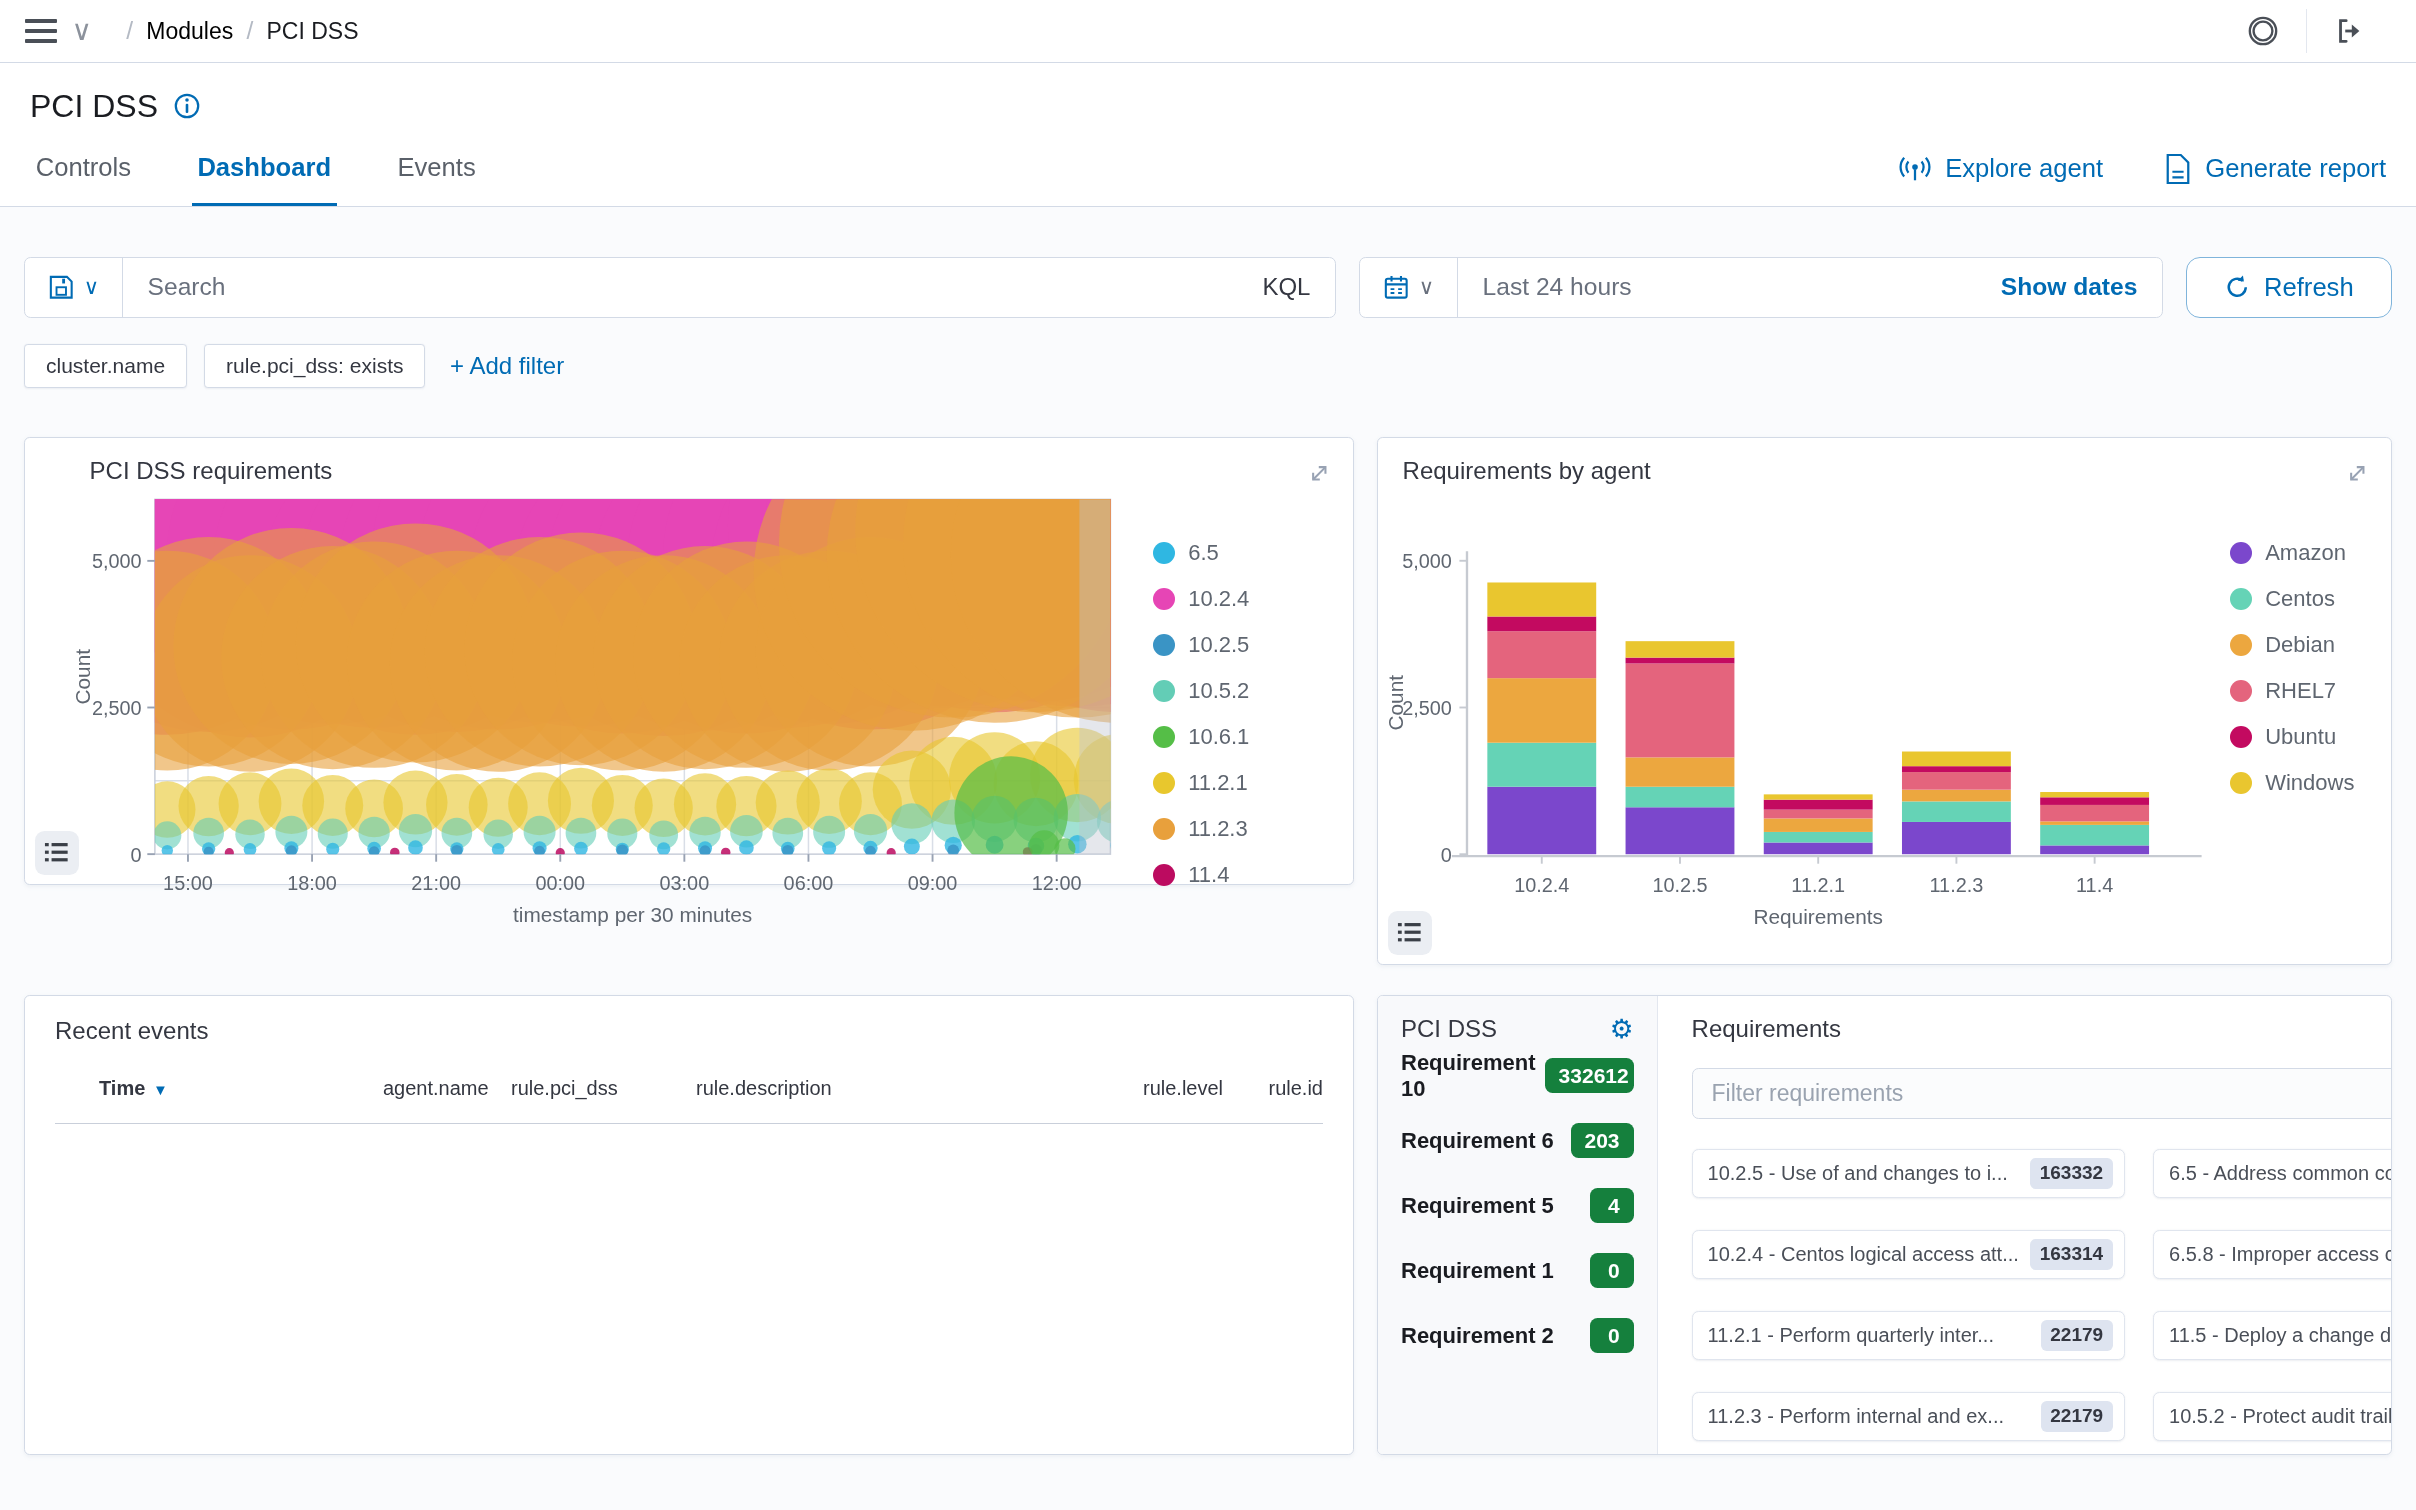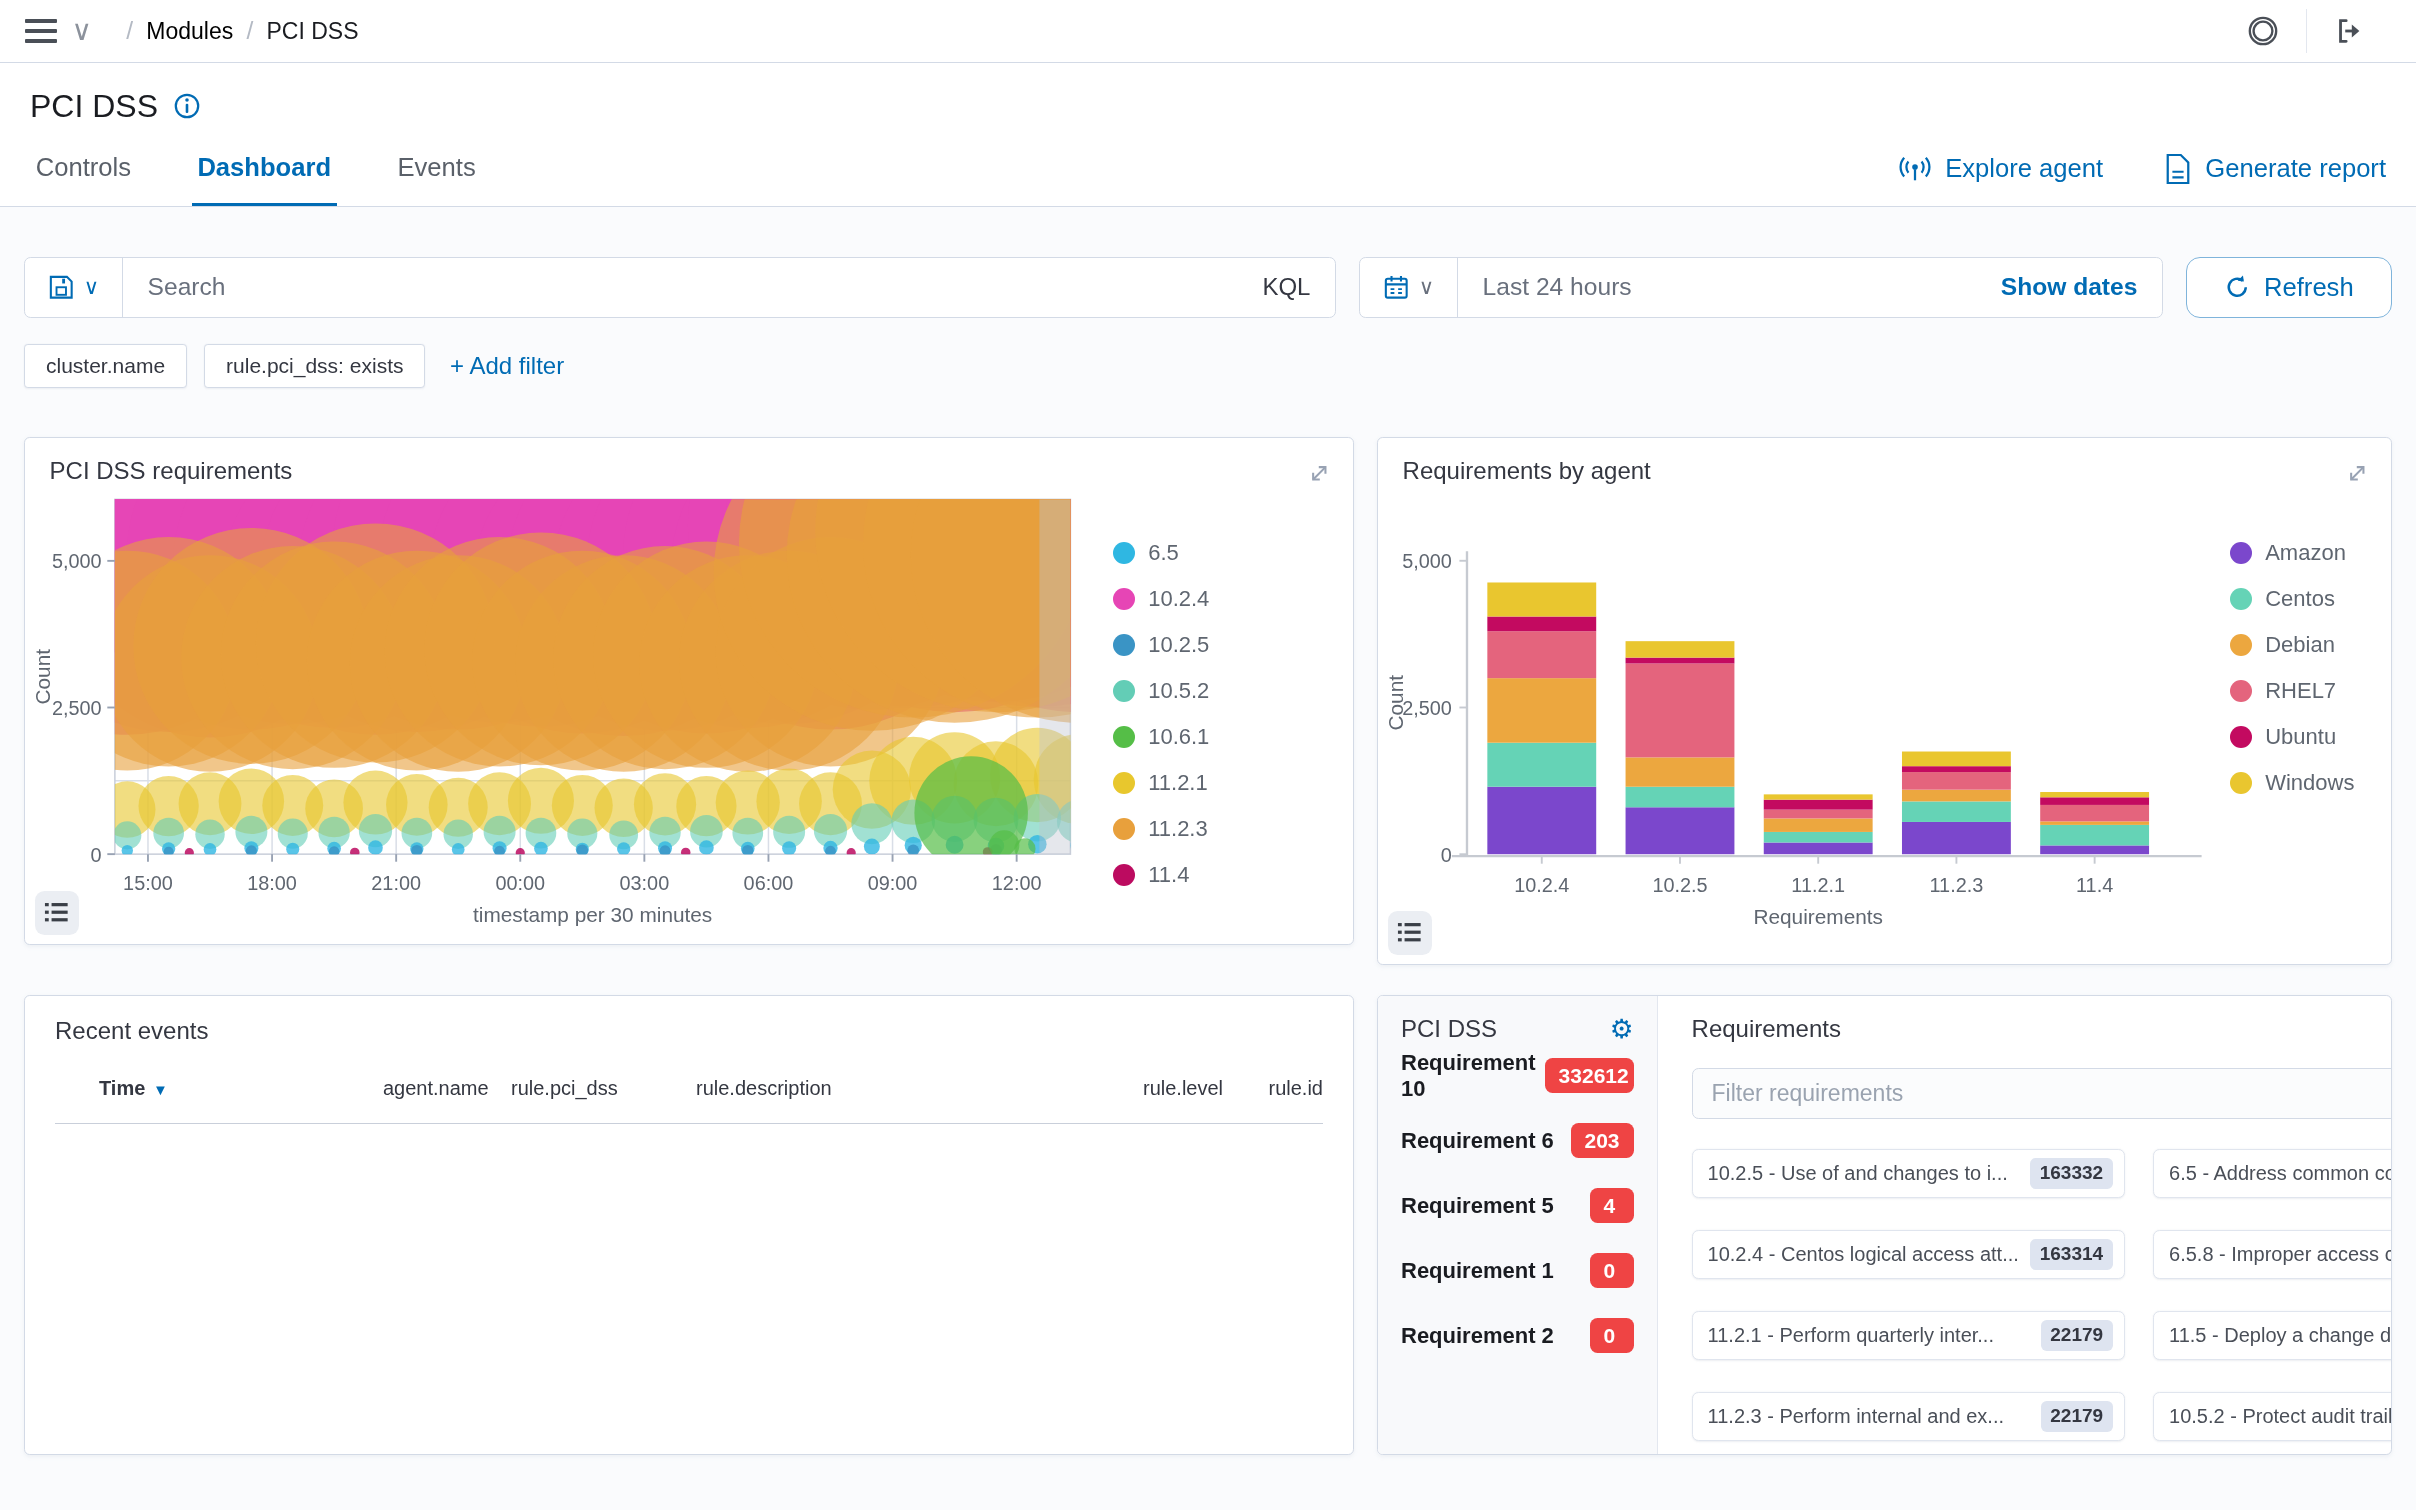--- a/index.html
+++ b/index.html
@@ -50,21 +50,21 @@
   .filter-row { margin-top:26.5px; display:flex; align-items:center; gap:17px; }
   .filter-pill { background:#fff; border:0.9px solid #D3DAE6; border-radius:3.8px; height:44px; display:flex; align-items:center; padding:0 21px; font-size:21px; color:#343741; cursor:pointer; box-shadow:0 0.9px 1.9px rgba(152,162,179,0.15); }
   .add-filter { color:#006BB4; font-size:24px; margin-left:7.6px; cursor:pointer; }
 
   
   .charts-row { margin-top:49px; display:flex; gap:23px; }
   .panel { background:#fff; border:0.9px solid #D3DAE6; border-radius:5.7px; box-shadow:0 1.9px 4.7px rgba(152,162,179,0.12); position:relative; }
   .panel-header { display:flex; align-items:flex-start; justify-content:space-between; padding:19px 21px 0 24.6px; }
   .panel-title { font-size:24px; color:#343741; }
   .expand-icon { cursor:pointer; margin-top:3.8px; }
-  .chart-panel-left { width:1330px; height:508px; }
+  .chart-panel-left { width:1330px; height:448px;padding-left:40px; }
   .chart-panel-right { flex:1; height:528px; }
   .chart-flex { display:flex; align-items:flex-start; }
   .legend { list-style:none; margin-top:55px; }
   .legend li { display:flex; align-items:center; gap:13.2px; margin-bottom:20px; cursor:pointer; }
   .legend .dot { width:22px; height:22px; border-radius:50%; flex:0 0 auto; }
   .legend .lbl { font-size:22px; color:#5f6670; }
   .list-btn { position:absolute; left:9.5px; bottom:9.5px; width:44px; height:44px; background:#EBEEF3; border-radius:9.5px; display:flex; align-items:center; justify-content:center; cursor:pointer; }
 
   
   .bottom-row { margin-top:30px; display:flex; gap:23px; }
@@ -75,21 +75,21 @@
   .ev-th { font-size:20px; color:#343741; font-weight:500; cursor:pointer; }
   .sort-arrow { color:#006BB4; font-size:15px; margin-left:7.6px; }
 
   .req-panel { flex:1; height:460px; display:flex; overflow:hidden; }
   .req-left { width:286px; background:#F8F9FB; border-right:0.9px solid #E3E7EF; padding:19px 23px; }
   .req-left-head { display:flex; align-items:center; justify-content:space-between; }
   .req-left-title { font-size:24px; color:#343741; }
   .gear { color:#006BB4; font-size:26.5px; cursor:pointer; line-height:1; }
   .req-item { display:flex; align-items:center; justify-content:space-between; height:65px; cursor:pointer; }
   .req-item .lbl { font-size:22px; font-weight:700; color:#1a1c21; }
-  .req-badge { background:#ef4444; color:#fff; font-size:21px; font-weight:600; border-radius:7.6px; padding:5.7px 14px; min-width:44px; text-align:left; }
+  .req-badge { background:#15803d; color:#fff; font-size:21px; font-weight:600; border-radius:7.6px; padding:5.7px 14px; min-width:44px; text-align:right; }
   .req-right { flex:1; padding:19px 32px 0 34px; position:relative; }
   .req-right-title { font-size:24px; color:#343741; }
   .req-filter { margin-top:24.6px; width:100%; height:51px; background:#FBFCFD; border:0.9px solid #D3DAE6; border-radius:6.6px; font-size:23px; padding:0 19px; color:#343741; outline:none; font-family:"Liberation Sans", sans-serif; }
   .req-filter::placeholder { color:#9AA3B0; }
   .chips { margin-top:30px; display:grid; grid-template-columns:1fr 1fr; column-gap:28px; row-gap:32px; padding-right:13.2px; }
   .chip { background:#fff; border:0.9px solid #E0E5EE; border-radius:6.6px; height:49px; display:flex; align-items:center; justify-content:space-between; padding:0 11.4px 0 15px; cursor:pointer; box-shadow:0 0.9px 1.9px rgba(152,162,179,0.18); }
   .chip .lbl { font-size:20px; color:#4a4f58; white-space:nowrap; overflow:hidden; }
   .chip .cnt { background:#DEE4F0; border-radius:5.7px; font-size:19px; font-weight:600; color:#343741; padding:4.7px 9.5px; margin-left:11.4px; }
 
   svg text { font-family:"Liberation Sans", sans-serif; }

